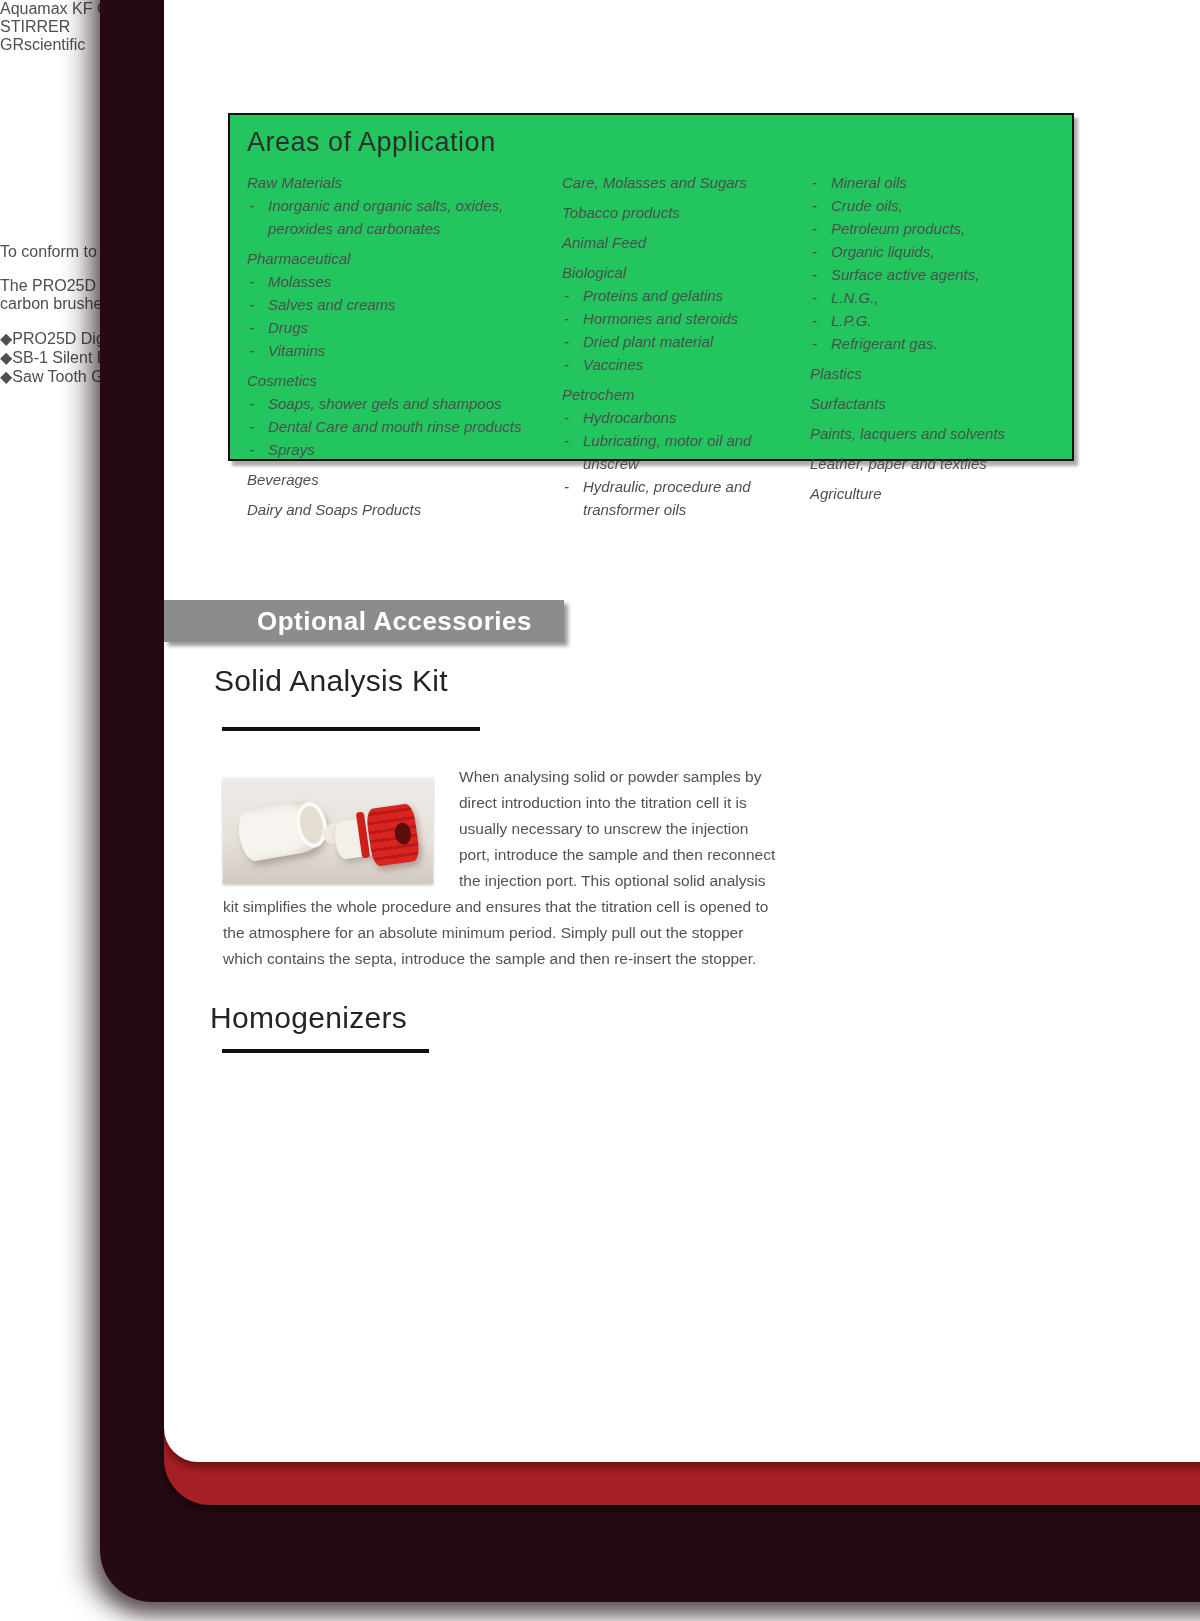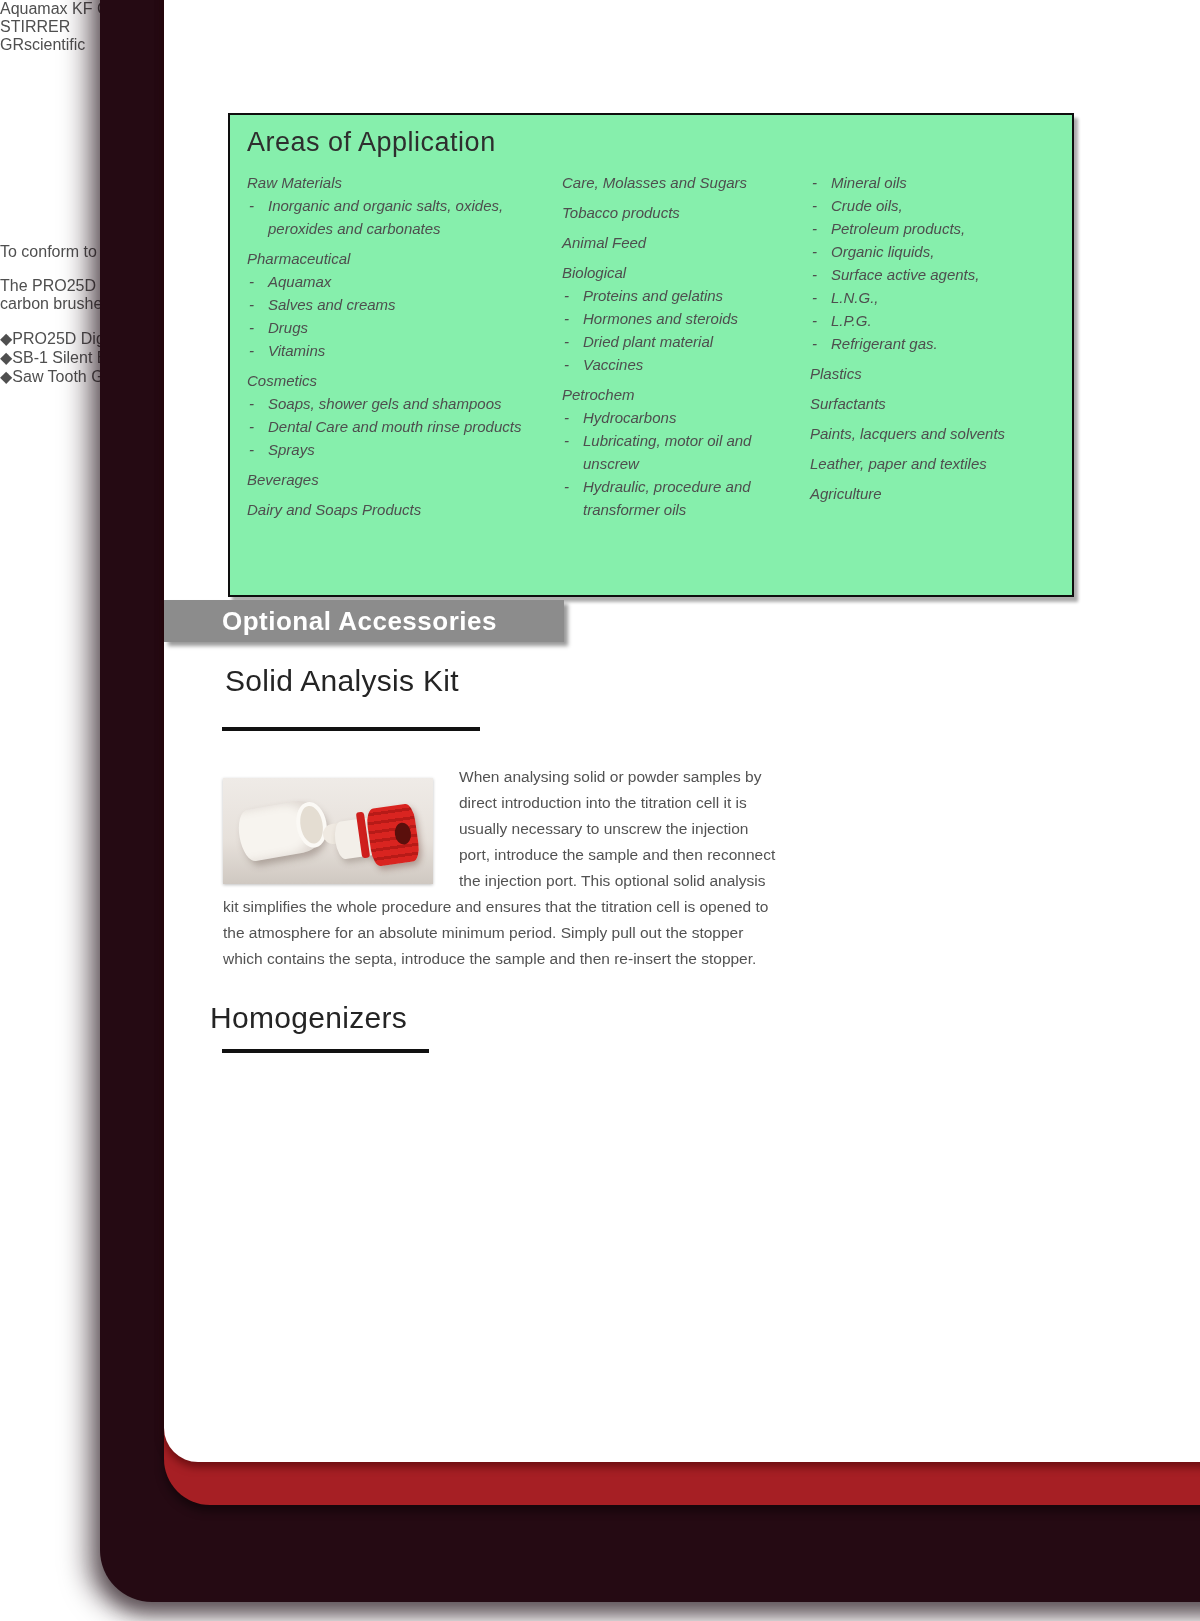--- a/index.html
+++ b/index.html
@@ -11,43 +11,43 @@
     background:#250a13;border-bottom-left-radius:52px;z-index:1;
     box-shadow:-14px 10px 26px rgba(25,8,15,.5), 0 12px 18px rgba(25,8,15,.45);}
   .frame-red{position:absolute;left:164px;top:-40px;right:-60px;bottom:116px;
     background:#a61f24;border-bottom-left-radius:46px;z-index:2;
     box-shadow:0 6px 10px rgba(0,0,0,.45);}
   .content-white{position:absolute;left:164px;top:-40px;right:-60px;bottom:159px;
     background:#fff;border-bottom-left-radius:34px;z-index:3;
     box-shadow:0 5px 9px rgba(60,0,0,.55);}
 
   
-  .areas-box{position:absolute;left:228px;top:113px;width:846px;height:484px;z-index:5;
-    background:#86efac;border:2px solid #0e0e0e;box-shadow:4px 5px 3px rgba(0,0,0,.32);box-sizing:border-box;}
+  .areas-box{position:absolute;left:228px;top:113px;width:846px;height:348px;z-index:5;
+    background:#22c55e;border:2px solid #0e0e0e;box-shadow:4px 5px 3px rgba(0,0,0,.32);box-sizing:border-box;}
   .areas-title{position:absolute;left:17px;top:12px;font-size:27px;color:#2e2e2e;letter-spacing:.5px;}
   .areas-cols{position:absolute;left:17px;top:56px;right:10px;bottom:6px;display:flex;}
   .areas-col{font-size:15px;line-height:23px;color:#4e4e4e;}
   .areas-col.c1{width:315px;flex:none;padding-right:16px;box-sizing:border-box;}
   .areas-col.c2{width:248px;flex:none;padding-right:14px;box-sizing:border-box;}
   .areas-col.c3{flex:1;}
   .group{margin-bottom:7px;font-style:italic;}
   .group-header{color:#4e4e4e;}
   .dash-item{display:flex;}
   .dash{width:21px;flex:none;padding-left:2px;box-sizing:border-box;}
   .item-text{flex:1;}
 
   
   .banner{position:absolute;left:164px;top:600px;width:400px;height:42px;z-index:5;
     background:#8c8c8c;box-shadow:4px 4px 4px rgba(0,0,0,.4);
     display:flex;align-items:center;padding-left:58px;box-sizing:border-box;}
-  .banner-label{font-size:26px;font-weight:bold;color:#fff;letter-spacing:.5px;}
+  .banner-label{font-size:26px;font-weight:bold;color:#fff;letter-spacing:.5px;margin-left:35px;}
 
   
   .section-heading{position:absolute;font-size:30px;color:#242424;z-index:5;letter-spacing:.3px;}
-  .sk-heading{left:225px;top:664px;}
+  .sk-heading{left:214px;top:664px;}
   .hg-heading{left:210px;top:1001px;}
   .heading-rule{position:absolute;height:4px;background:#111;z-index:5;}
   .sk-rule{left:222px;top:727px;width:258px;}
   .hg-rule{left:222px;top:1049px;width:207px;}
 
   
   .sk-text{position:absolute;left:223px;top:764px;width:556px;z-index:5;
     font-size:15.5px;line-height:26px;color:#525252;}
   .sk-photo{float:left;width:210px;height:106px;margin:14px 26px 10px 0;position:relative;
     background:linear-gradient(180deg,#efebe7 0%,#e6e0da 60%,#cfc8c1 100%);
@@ -193,21 +193,21 @@
           <div class="group-header">Raw Materials</div>
           <div class="dash-item">
             <span class="dash">-</span>
             <span class="item-text">Inorganic and organic salts, oxides, peroxides and carbonates</span>
           </div>
         </div>
         <div class="group">
           <div class="group-header">Pharmaceutical</div>
           <div class="dash-item">
             <span class="dash">-</span>
-            <span class="item-text">Aquamax</span>
+            <span class="item-text">Molasses</span>
           </div>
           <div class="dash-item">
             <span class="dash">-</span>
             <span class="item-text">Salves and creams</span>
           </div>
           <div class="dash-item">
             <span class="dash">-</span>
             <span class="item-text">Drugs</span>
           </div>
           <div class="dash-item">

